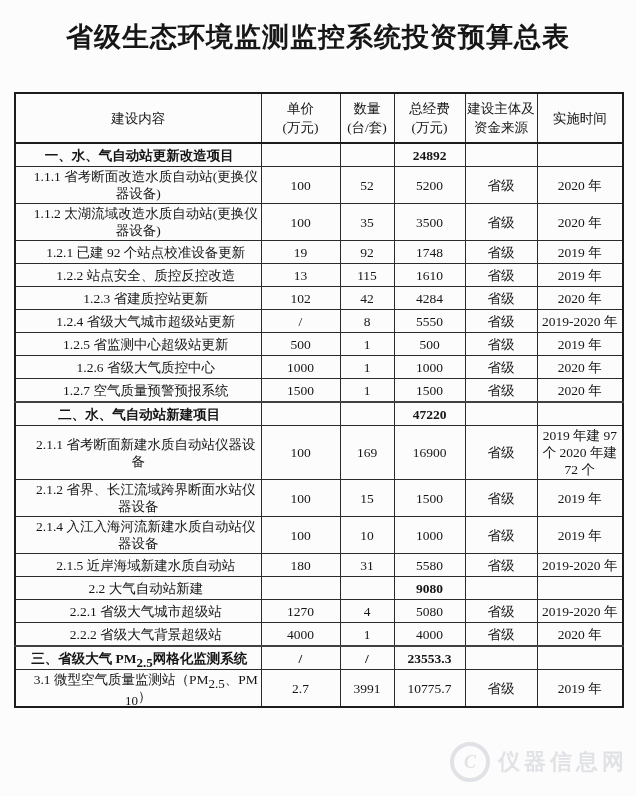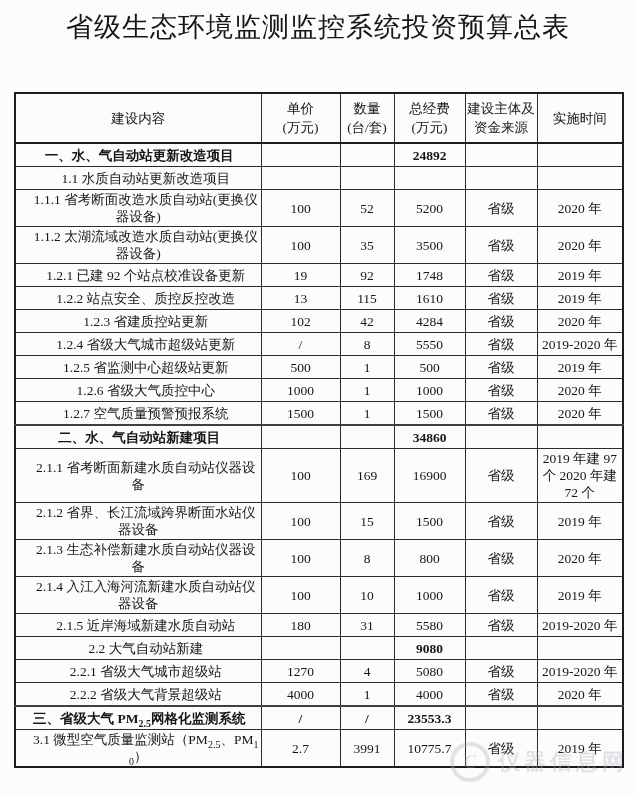--- a/index.html
+++ b/index.html
@@ -7,23 +7,23 @@
     width:636px;height:796px;
     background:#fcfcfc;
     color:#161616;
     font-family:"Liberation Serif","DejaVu Serif",serif;
     position:relative;
     overflow:hidden;
   }
   .page-title{
     text-align:center;
     font-size:27px;
-    font-weight:normal;
+    font-weight:bold;
     letter-spacing:1px;
-    padding-top:10px;
+    padding-top:20px;
     line-height:34px;
   }
   .table-wrap{
     position:absolute;
     left:14px; top:92px;
     width:608px;
   }
   table.budget{
     border-collapse:collapse;
     table-layout:fixed;
@@ -59,21 +59,21 @@
   }
   td.c-label{
     text-align:left;
     padding-left:3px;
     text-indent:15px;
   }
   tr.section td{border-top:2px solid #404040;}
   tr.section td{font-weight:bold;}
   tr.section td.c-label{text-indent:2px;}
   td.b{font-weight:bold;}
-  sub{font-size:10px;line-height:0;}
+  sub{font-size:13px;line-height:0;}
   .watermark{
     position:absolute;
     right:8px; bottom:14px;
     display:flex;
     align-items:center;
     gap:8px;
     opacity:0.32;
     color:#a9aeb8;
     pointer-events:none;
   }
@@ -140,28 +140,20 @@
     <tbody>
         <tr class="section">
           <td class="c-label">一、水、气自动站更新改造项目</td>
           <td></td>
           <td></td>
           <td class="b">24892</td>
           <td></td>
           <td></td>
         </tr>
         <tr>
-          <td class="c-label">1.1 水质自动站更新改造项目</td>
-          <td></td>
-          <td></td>
-          <td></td>
-          <td></td>
-          <td></td>
-        </tr>
-        <tr>
           <td class="c-label">1.1.1 省考断面改造水质自动站(更换仪器设备)</td>
           <td>100</td>
           <td>52</td>
           <td>5200</td>
           <td>省级</td>
           <td>2020 年</td>
         </tr>
         <tr>
           <td class="c-label">1.1.2 太湖流域改造水质自动站(更换仪器设备)</td>
           <td>100</td>
@@ -223,47 +215,39 @@
           <td>1500</td>
           <td>1</td>
           <td>1500</td>
           <td>省级</td>
           <td>2020 年</td>
         </tr>
         <tr class="section">
           <td class="c-label">二、水、气自动站新建项目</td>
           <td></td>
           <td></td>
-          <td class="b">34860</td>
+          <td class="b">47220</td>
           <td></td>
           <td></td>
         </tr>
         <tr>
           <td class="c-label">2.1.1 省考断面新建水质自动站仪器设备</td>
           <td>100</td>
           <td>169</td>
           <td>16900</td>
           <td>省级</td>
           <td>2019 年建 97 个 2020 年建 72 个</td>
         </tr>
         <tr>
           <td class="c-label">2.1.2 省界、长江流域跨界断面水站仪器设备</td>
           <td>100</td>
           <td>15</td>
           <td>1500</td>
           <td>省级</td>
           <td>2019 年</td>
-        </tr>
-        <tr>
-          <td class="c-label">2.1.3 生态补偿新建水质自动站仪器设备</td>
-          <td>100</td>
-          <td>8</td>
-          <td>800</td>
-          <td>省级</td>
-          <td>2020 年</td>
         </tr>
         <tr>
           <td class="c-label">2.1.4 入江入海河流新建水质自动站仪器设备</td>
           <td>100</td>
           <td>10</td>
           <td>1000</td>
           <td>省级</td>
           <td>2019 年</td>
         </tr>
         <tr>

